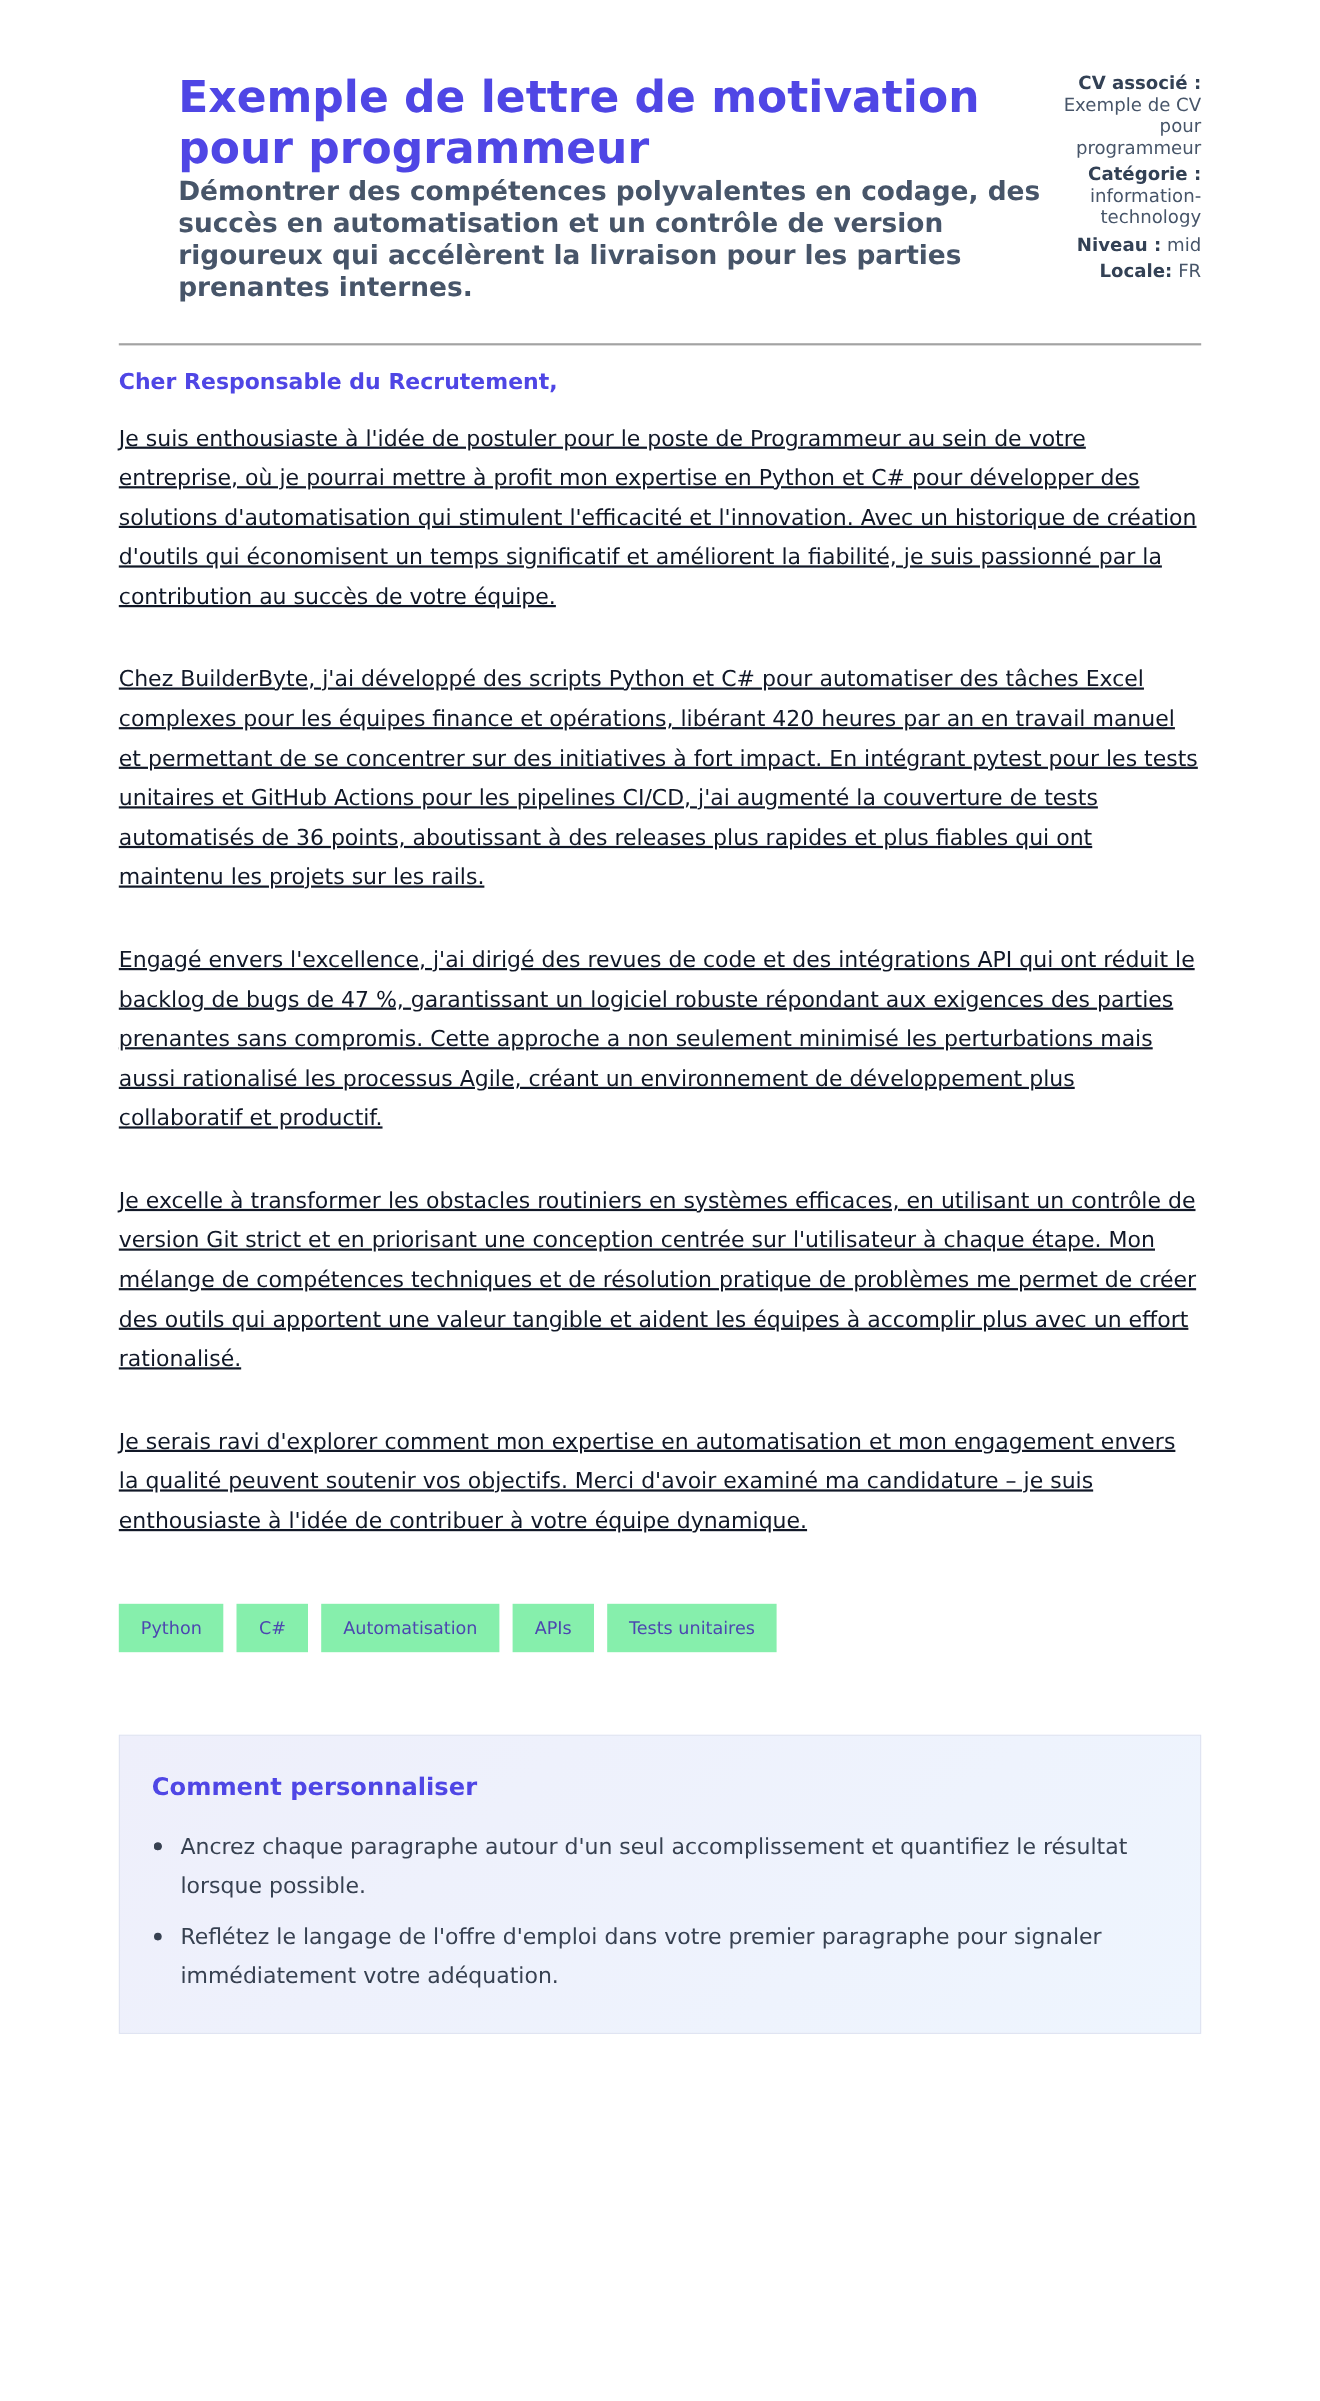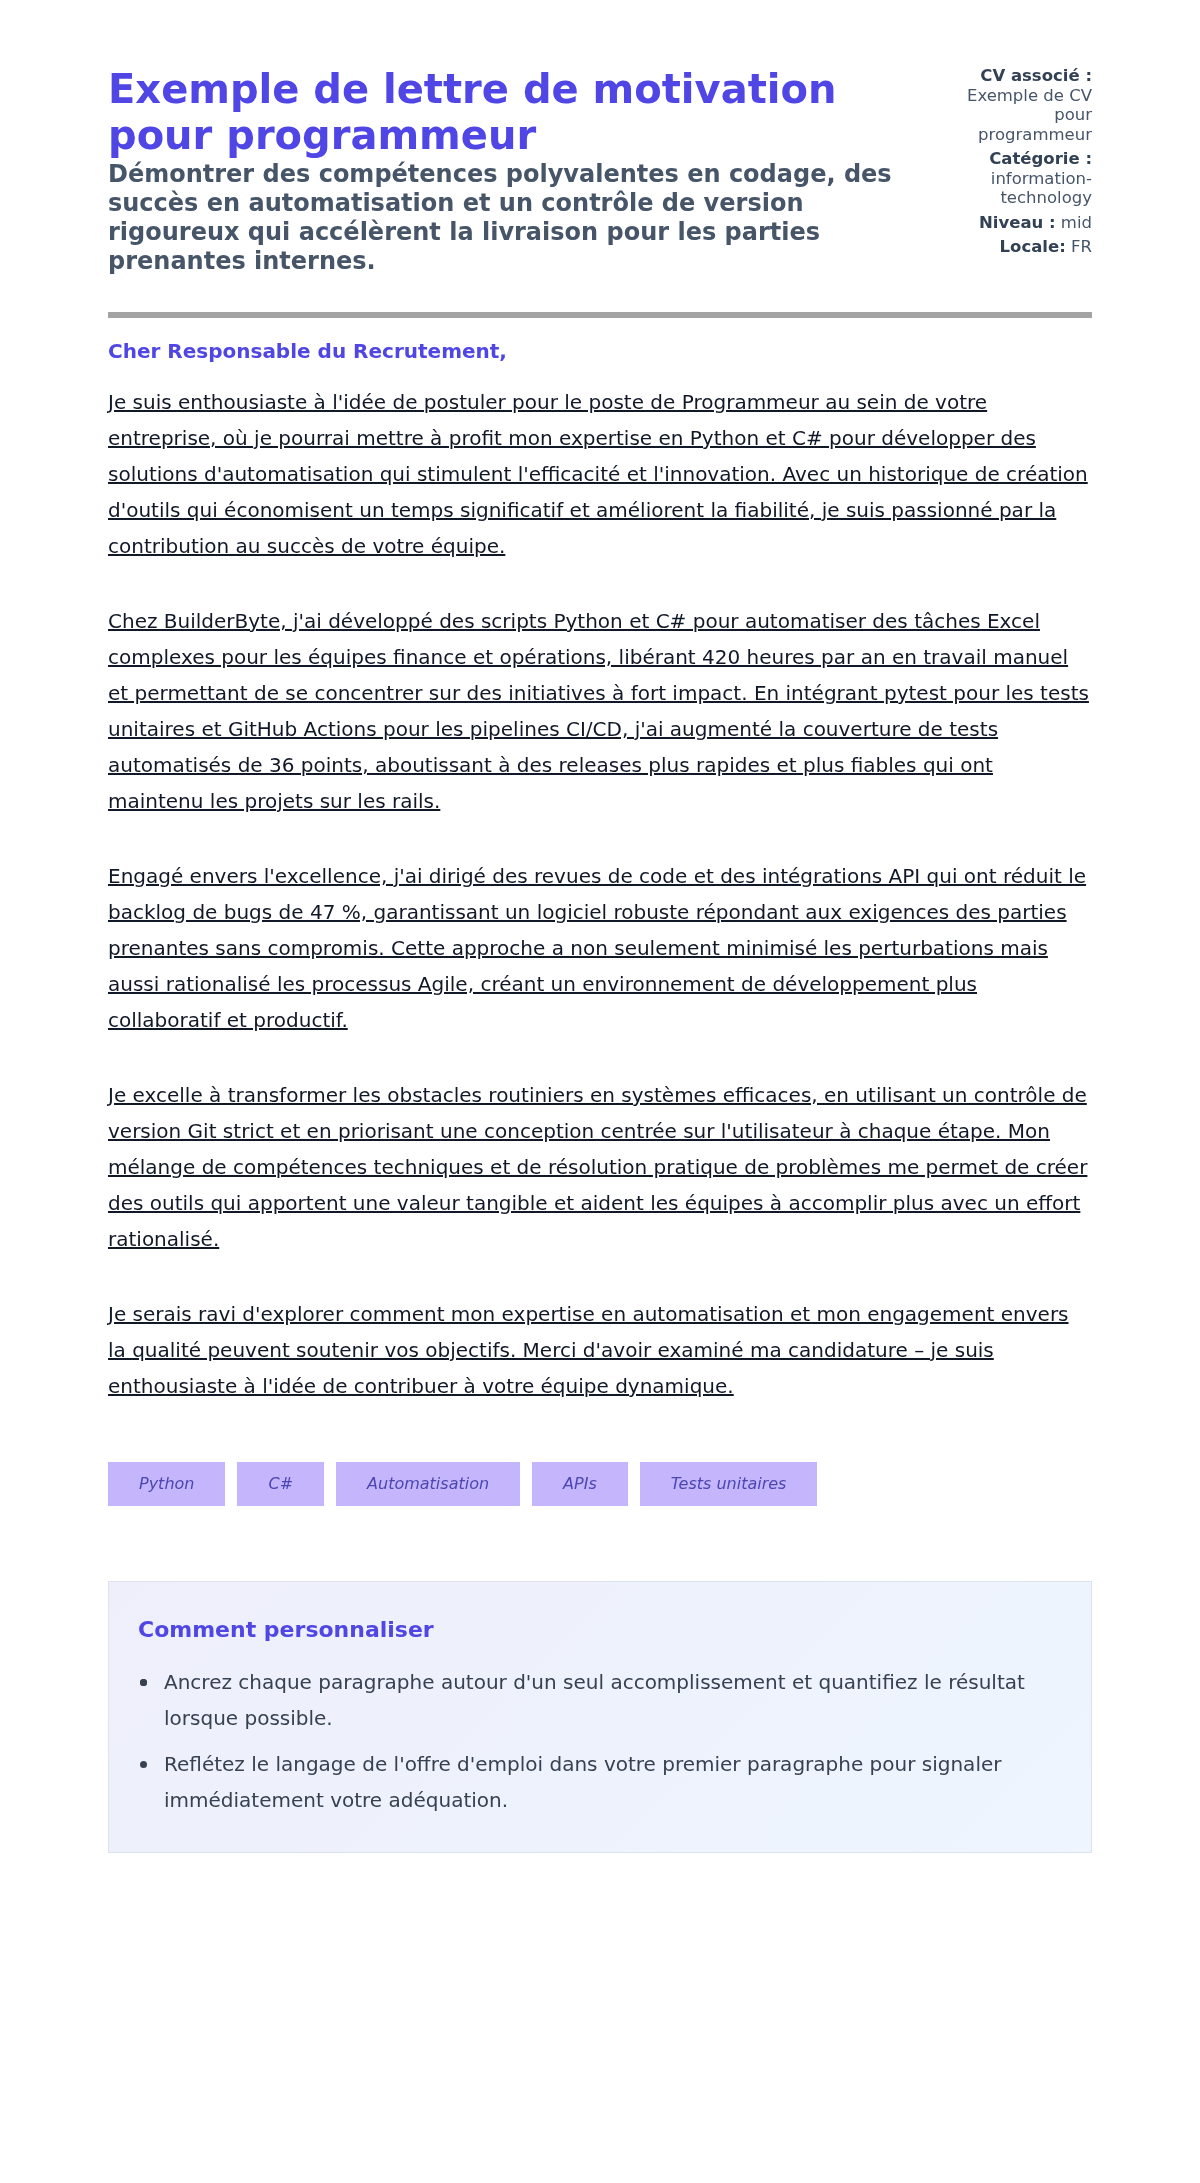--- a/index.html
+++ b/index.html
@@ -11,24 +11,24 @@
       color: #111827;
     }
     .page {
       position: relative;
       width: 984px;
       margin-left: 108px;
       padding-top: 66px;
     }
     .header {
       display: flex;
-      justify-content: space-between;
+      justify-content: flex-end;
       align-items: flex-start;
       padding-bottom: 36px;
-      border-bottom: 6px solid #a3a3a3;
+      border-bottom: 2px solid #a3a3a3;
     }
     .header-main { width: 800px; }
     .title {
       font-size: 40px;
       font-weight: bold;
       color: #4f46e5;
       line-height: 46px;
     }
     .subtitle {
       font-size: 24px;
@@ -75,26 +75,25 @@
       color: #4b5563;
       line-height: 26px;
       margin-top: 16px;
     }
     .tags {
       display: flex;
       gap: 12px;
       margin-top: 58px;
     }
     .tag {
-      background: #c4b5fd;
+      background: #86efac;
       color: #4c46b0;
       font-size: 16px;
       line-height: 20px;
-      padding: 12px 31px;
-      font-style: italic;
+      padding: 12px 20px;
     }
     .tips {
       margin-top: 75px;
       border: 1px solid #dde2f1;
       background: linear-gradient(135deg, #eeeffb 0%, #eef5fe 100%);
       padding: 34px 30px 34px 29px;
     }
     .tips-title {
       font-size: 22px;
       font-weight: bold;

